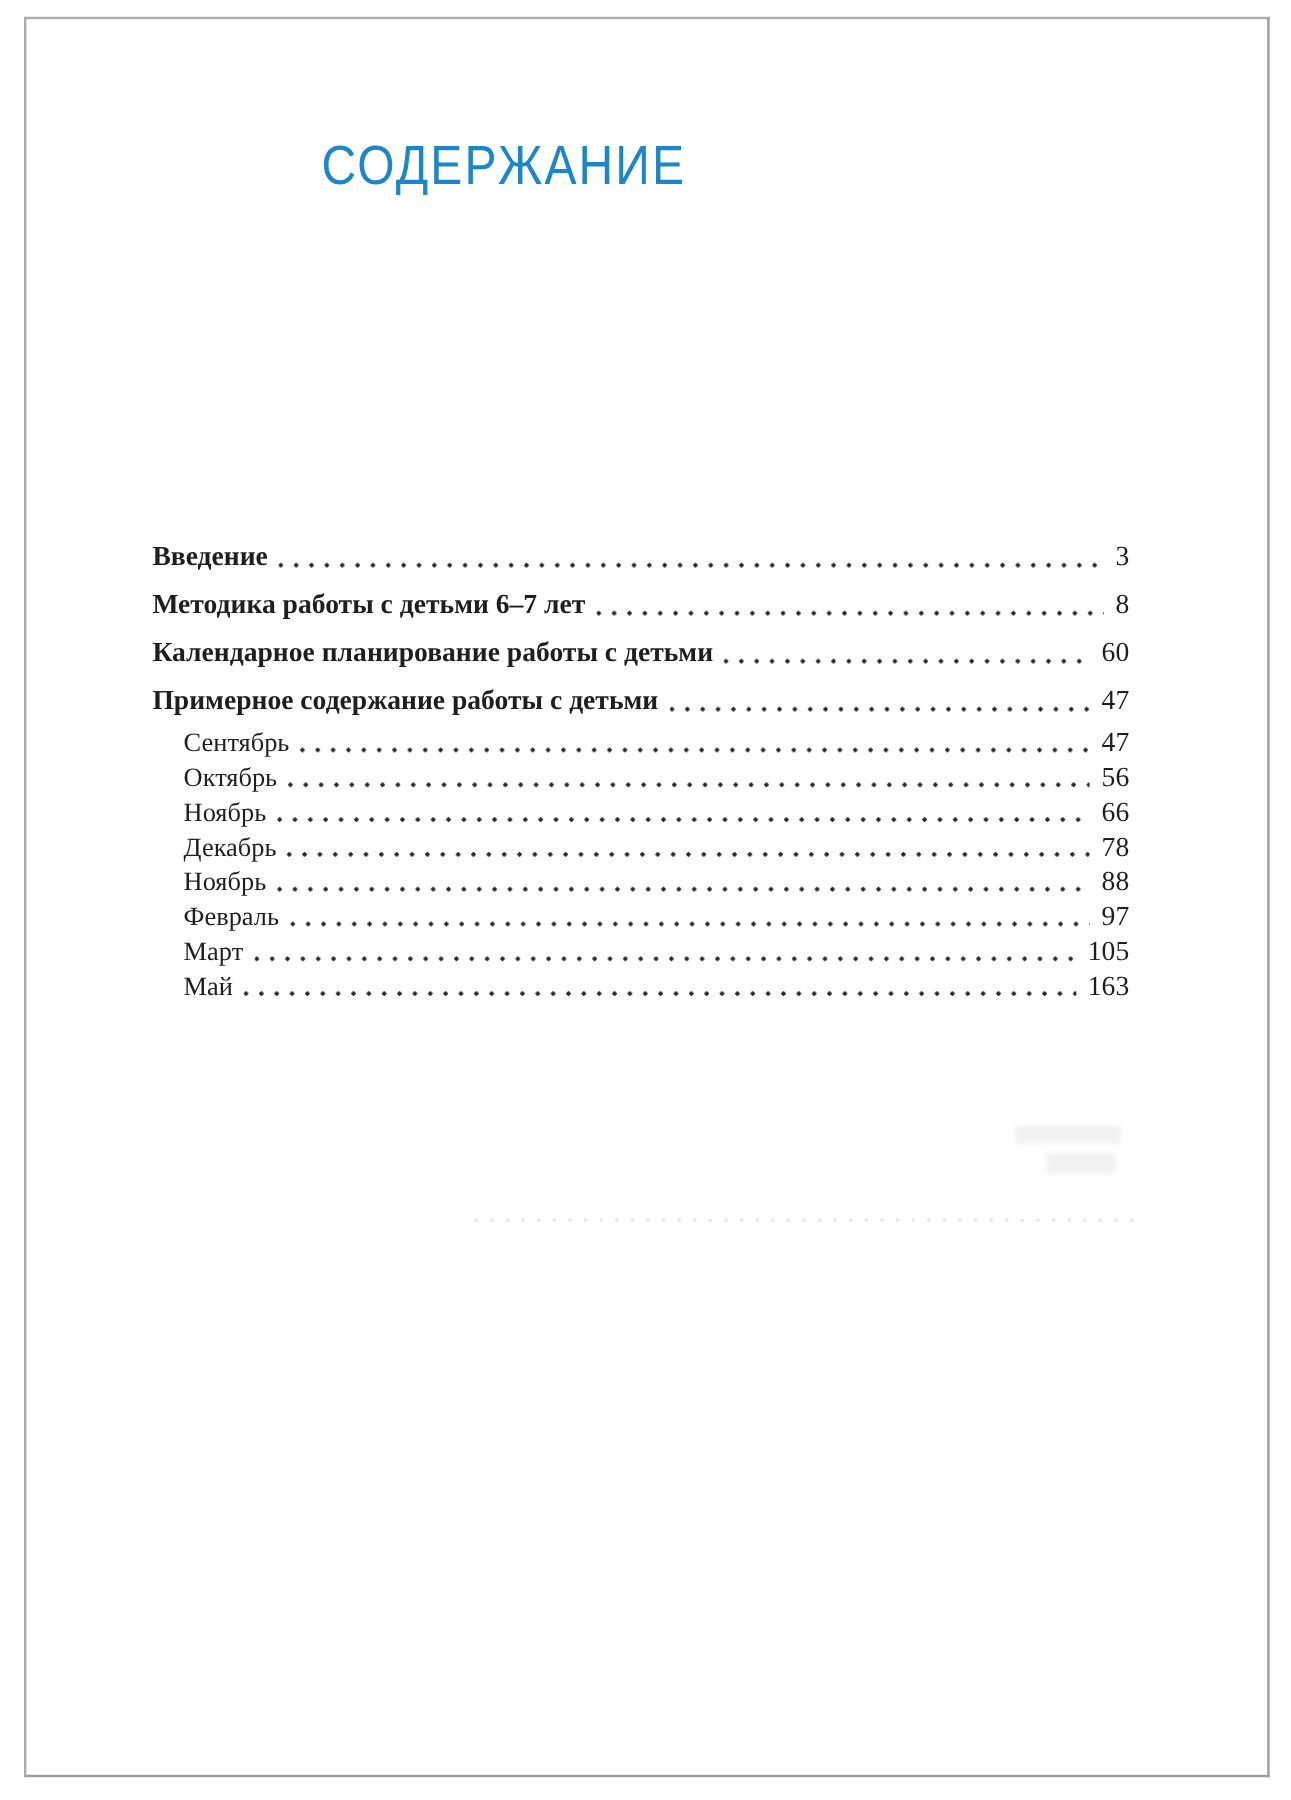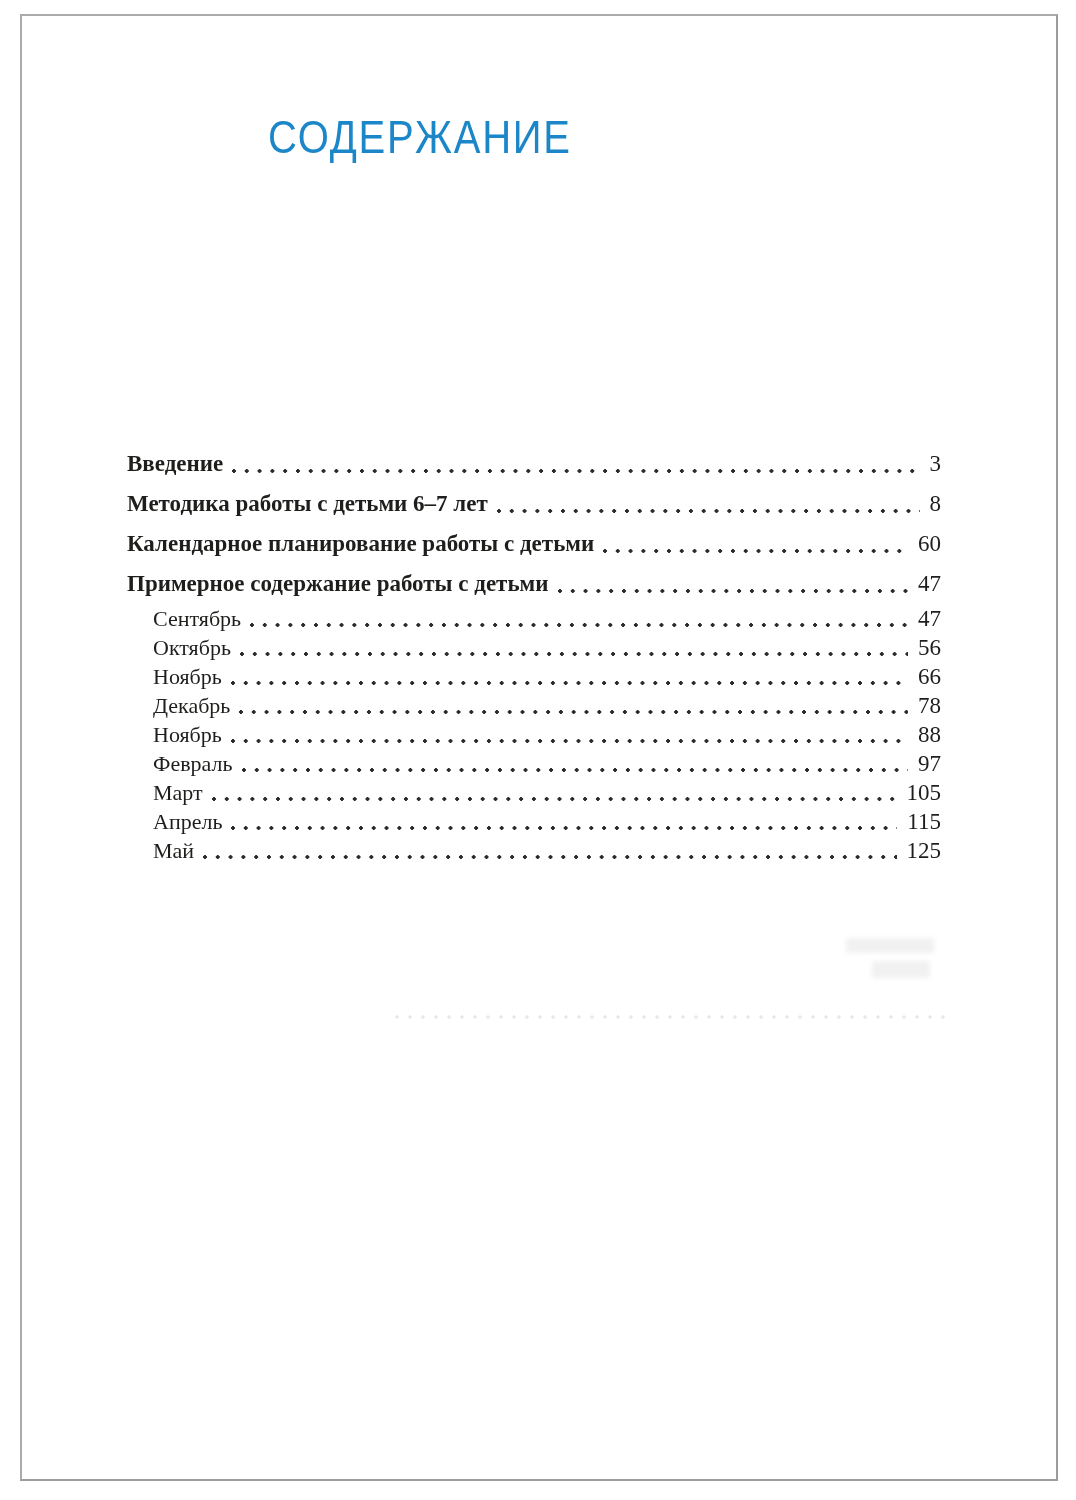--- a/index.html
+++ b/index.html
@@ -146,27 +146,22 @@
         <span class="toc-label">Февраль</span>
         <span class="toc-dots" aria-hidden="true"></span>
         <span class="toc-page">97</span>
       </div>
       <div class="toc-row lvl1">
         <span class="toc-label">Март</span>
         <span class="toc-dots" aria-hidden="true"></span>
         <span class="toc-page">105</span>
       </div>
       <div class="toc-row lvl1">
-        <span class="toc-label">Апрель</span>
-        <span class="toc-dots" aria-hidden="true"></span>
-        <span class="toc-page">115</span>
-      </div>
-      <div class="toc-row lvl1">
         <span class="toc-label">Май</span>
         <span class="toc-dots" aria-hidden="true"></span>
-        <span class="toc-page">125</span>
+        <span class="toc-page">163</span>
       </div>
     </div>
 
   <div class="ghost-text g1"></div>
   <div class="ghost-text g2"></div>
   <div class="ghost-dots"></div>
 </div>
 
 </body></html>

